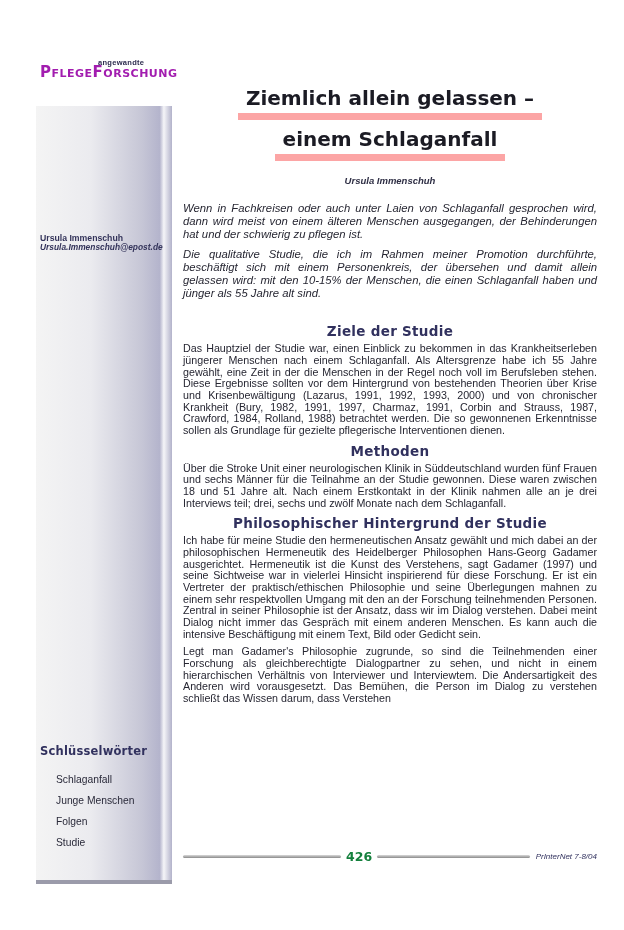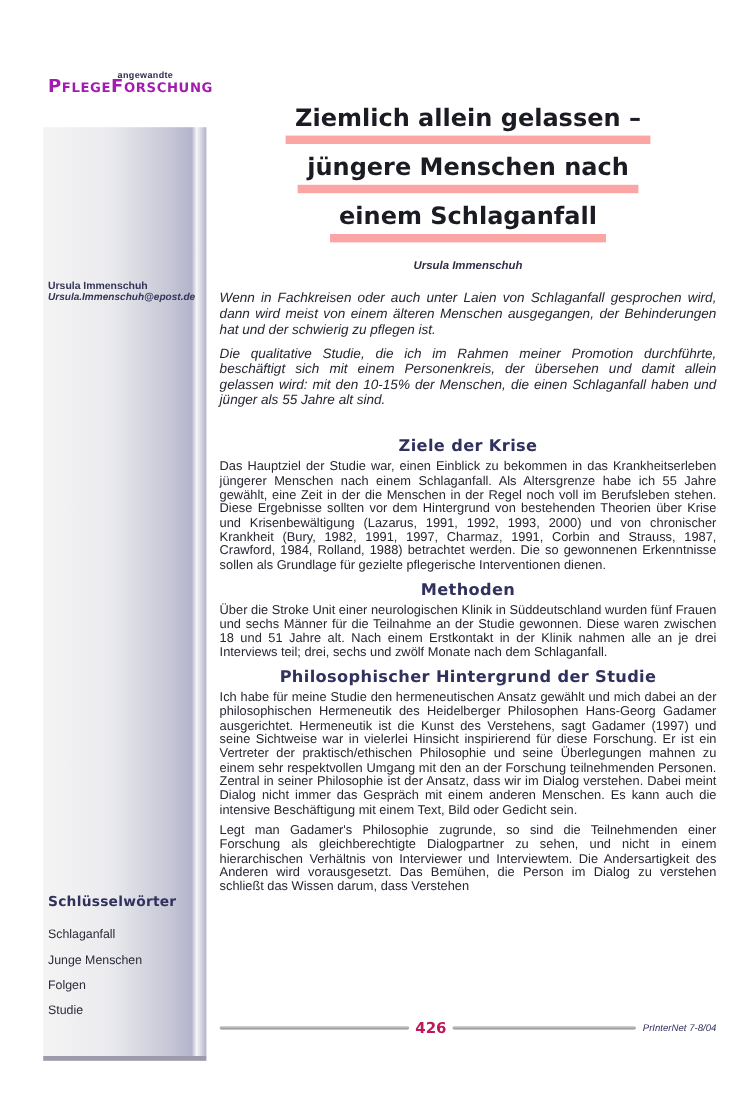--- a/index.html
+++ b/index.html
@@ -26,21 +26,21 @@
   .sidebar{
     position:absolute;left:36px;top:106px;width:136px;height:774px;
     background:linear-gradient(90deg,#f4f4f4 0%,#ebebef 40%,#c6c6d6 78%,#b4b4cc 91%,#f5f5f8 94%,#b2b2ca 100%);
     border-bottom:4px solid #9b9baa;
   }
   .author-block{position:absolute;left:4px;top:127px;width:128px;line-height:1.15;}
   .a-name{font-size:8.7px;font-weight:bold;color:#33335a;}
   .a-email{font-size:8.4px;font-style:italic;font-weight:bold;color:#33335a;word-break:break-all;}
   .kw-block{position:absolute;left:4px;top:638px;width:128px;}
   .kw-head{font-size:11.5px;font-weight:bold;color:#31315e;font-family:"DejaVu Sans",sans-serif;margin-bottom:16px;letter-spacing:.2px;}
-  .kw-item{font-size:10.3px;color:#2a2a3a;margin-bottom:10px;}
+  .kw-item{font-size:10.3px;color:#2a2a3a;margin-bottom:10px;margin-left:16px;}
 
   
   .content{position:absolute;left:183px;top:88px;width:414px;}
   .title{margin:0 0 14px;text-align:center;font-family:"DejaVu Sans",sans-serif;font-weight:bold;font-size:20px;color:#1b1b24;line-height:1;}
   .title-line{display:block;margin-bottom:9px;}
   .title-line span{display:inline-block;border-bottom:7px solid #fca5a5;padding:0 8px 5px;}
   .byline{text-align:center;font-size:9.5px;font-style:italic;font-weight:bold;color:#2f2f45;margin:0 0 16px;}
   .abstract p{
     font-size:11.3px;font-style:italic;line-height:1.17;text-align:justify;
     color:#262632;margin:0 0 6px;
@@ -59,21 +59,21 @@
   }
 
   
   .footer{
     position:absolute;left:183px;top:849px;width:414px;height:14px;
     display:flex;align-items:center;
   }
   .rule{height:3px;background:linear-gradient(180deg,#d9d9d9,#8a8a8a);border-radius:2px;}
   .rule.r1{width:158px;}
   .rule.r2{flex:1;}
-  .pageno{font-size:12.5px;font-weight:bold;color:#be185d;padding:0 5px;font-family:"DejaVu Sans",sans-serif;}
+  .pageno{font-size:12.5px;font-weight:bold;color:#15803d;padding:0 5px;font-family:"DejaVu Sans",sans-serif;}
   .journal{font-size:8px;font-weight:normal;font-style:italic;color:#31315e;white-space:nowrap;padding-left:6px;text-align:center;}
 </style>
 </head>
 <body>
 
 <div class="page">
 
   <div class="masthead">
     <span class="kicker">angewandte</span>
     <span class="logo">PflegeForschung</span>
@@ -91,31 +91,30 @@
           <div class="kw-item">Junge Menschen</div>
           <div class="kw-item">Folgen</div>
           <div class="kw-item">Studie</div>
         </div>
     </div>
   </div>
 
   <div class="content">
     <h1 class="title" id="title">
         <span class="title-line"><span>Ziemlich allein gelassen –</span></span>
-        <span class="title-line"><span>jüngere Menschen nach</span></span>
         <span class="title-line"><span>einem Schlaganfall</span></span>
       </h1>
     <div class="byline">Ursula Immenschuh</div>
     <div class="abstract" id="abstract">
         <p>Wenn in Fachkreisen oder auch unter Laien von Schlaganfall gesprochen wird, dann wird meist von einem älteren Menschen ausgegangen, der Behinderungen hat und der schwierig zu pflegen ist.</p>
         <p>Die qualitative Studie, die ich im Rahmen meiner Promotion durchführte, beschäftigt sich mit einem Personenkreis, der übersehen und damit allein gelassen wird: mit den 10-15% der Menschen, die einen Schlaganfall haben und jünger als 55 Jahre alt sind.</p>
       </div>
     <div id="sections">
         <section class="section sec-gap-1">
-          <h2>Ziele der Krise</h2>
+          <h2>Ziele der Studie</h2>
           <p>Das Hauptziel der Studie war, einen Einblick zu bekommen in das Krankheitserleben jüngerer Menschen nach einem Schlaganfall. Als Altersgrenze habe ich 55 Jahre gewählt, eine Zeit in der die Menschen in der Regel noch voll im Berufsleben stehen. Diese Ergebnisse sollten vor dem Hintergrund von bestehenden Theorien über Krise und Krisenbewältigung (Lazarus, 1991, 1992, 1993, 2000) und von chronischer Krankheit (Bury, 1982, 1991, 1997, Charmaz, 1991, Corbin and Strauss, 1987, Crawford, 1984, Rolland, 1988) betrachtet werden. Die so gewonnenen Erkenntnisse sollen als Grundlage für gezielte pflegerische Interventionen dienen.</p>
         </section>
         <section class="section sec-gap-2">
           <h2>Methoden</h2>
           <p>Über die Stroke Unit einer neurologischen Klinik in Süddeutschland wurden fünf Frauen und sechs Männer für die Teilnahme an der Studie gewonnen. Diese waren zwischen 18 und 51 Jahre alt. Nach einem Erstkontakt in der Klinik nahmen alle an je drei Interviews teil; drei, sechs und zwölf Monate nach dem Schlaganfall.</p>
         </section>
         <section class="section sec-gap-3">
           <h2>Philosophischer Hintergrund der Studie</h2>
           <p>Ich habe für meine Studie den hermeneutischen Ansatz gewählt und mich dabei an der philosophischen Hermeneutik des Heidelberger Philosophen Hans-Georg Gadamer ausgerichtet. Hermeneutik ist die Kunst des Verstehens, sagt Gadamer (1997) und seine Sichtweise war in vielerlei Hinsicht inspirierend für diese Forschung. Er ist ein Vertreter der praktisch/ethischen Philosophie und seine Überlegungen mahnen zu einem sehr respektvollen Umgang mit den an der Forschung teilnehmenden Personen. Zentral in seiner Philosophie ist der Ansatz, dass wir im Dialog verstehen. Dabei meint Dialog nicht immer das Gespräch mit einem anderen Menschen. Es kann auch die intensive Beschäftigung mit einem Text, Bild oder Gedicht sein.</p>
           <p>Legt man Gadamer's Philosophie zugrunde, so sind die Teilnehmenden einer Forschung als gleichberechtigte Dialogpartner zu sehen, und nicht in einem hierarchischen Verhältnis von Interviewer und Interviewtem. Die Andersartigkeit des Anderen wird vorausgesetzt. Das Bemühen, die Person im Dialog zu verstehen schließt das Wissen darum, dass Verstehen</p>

